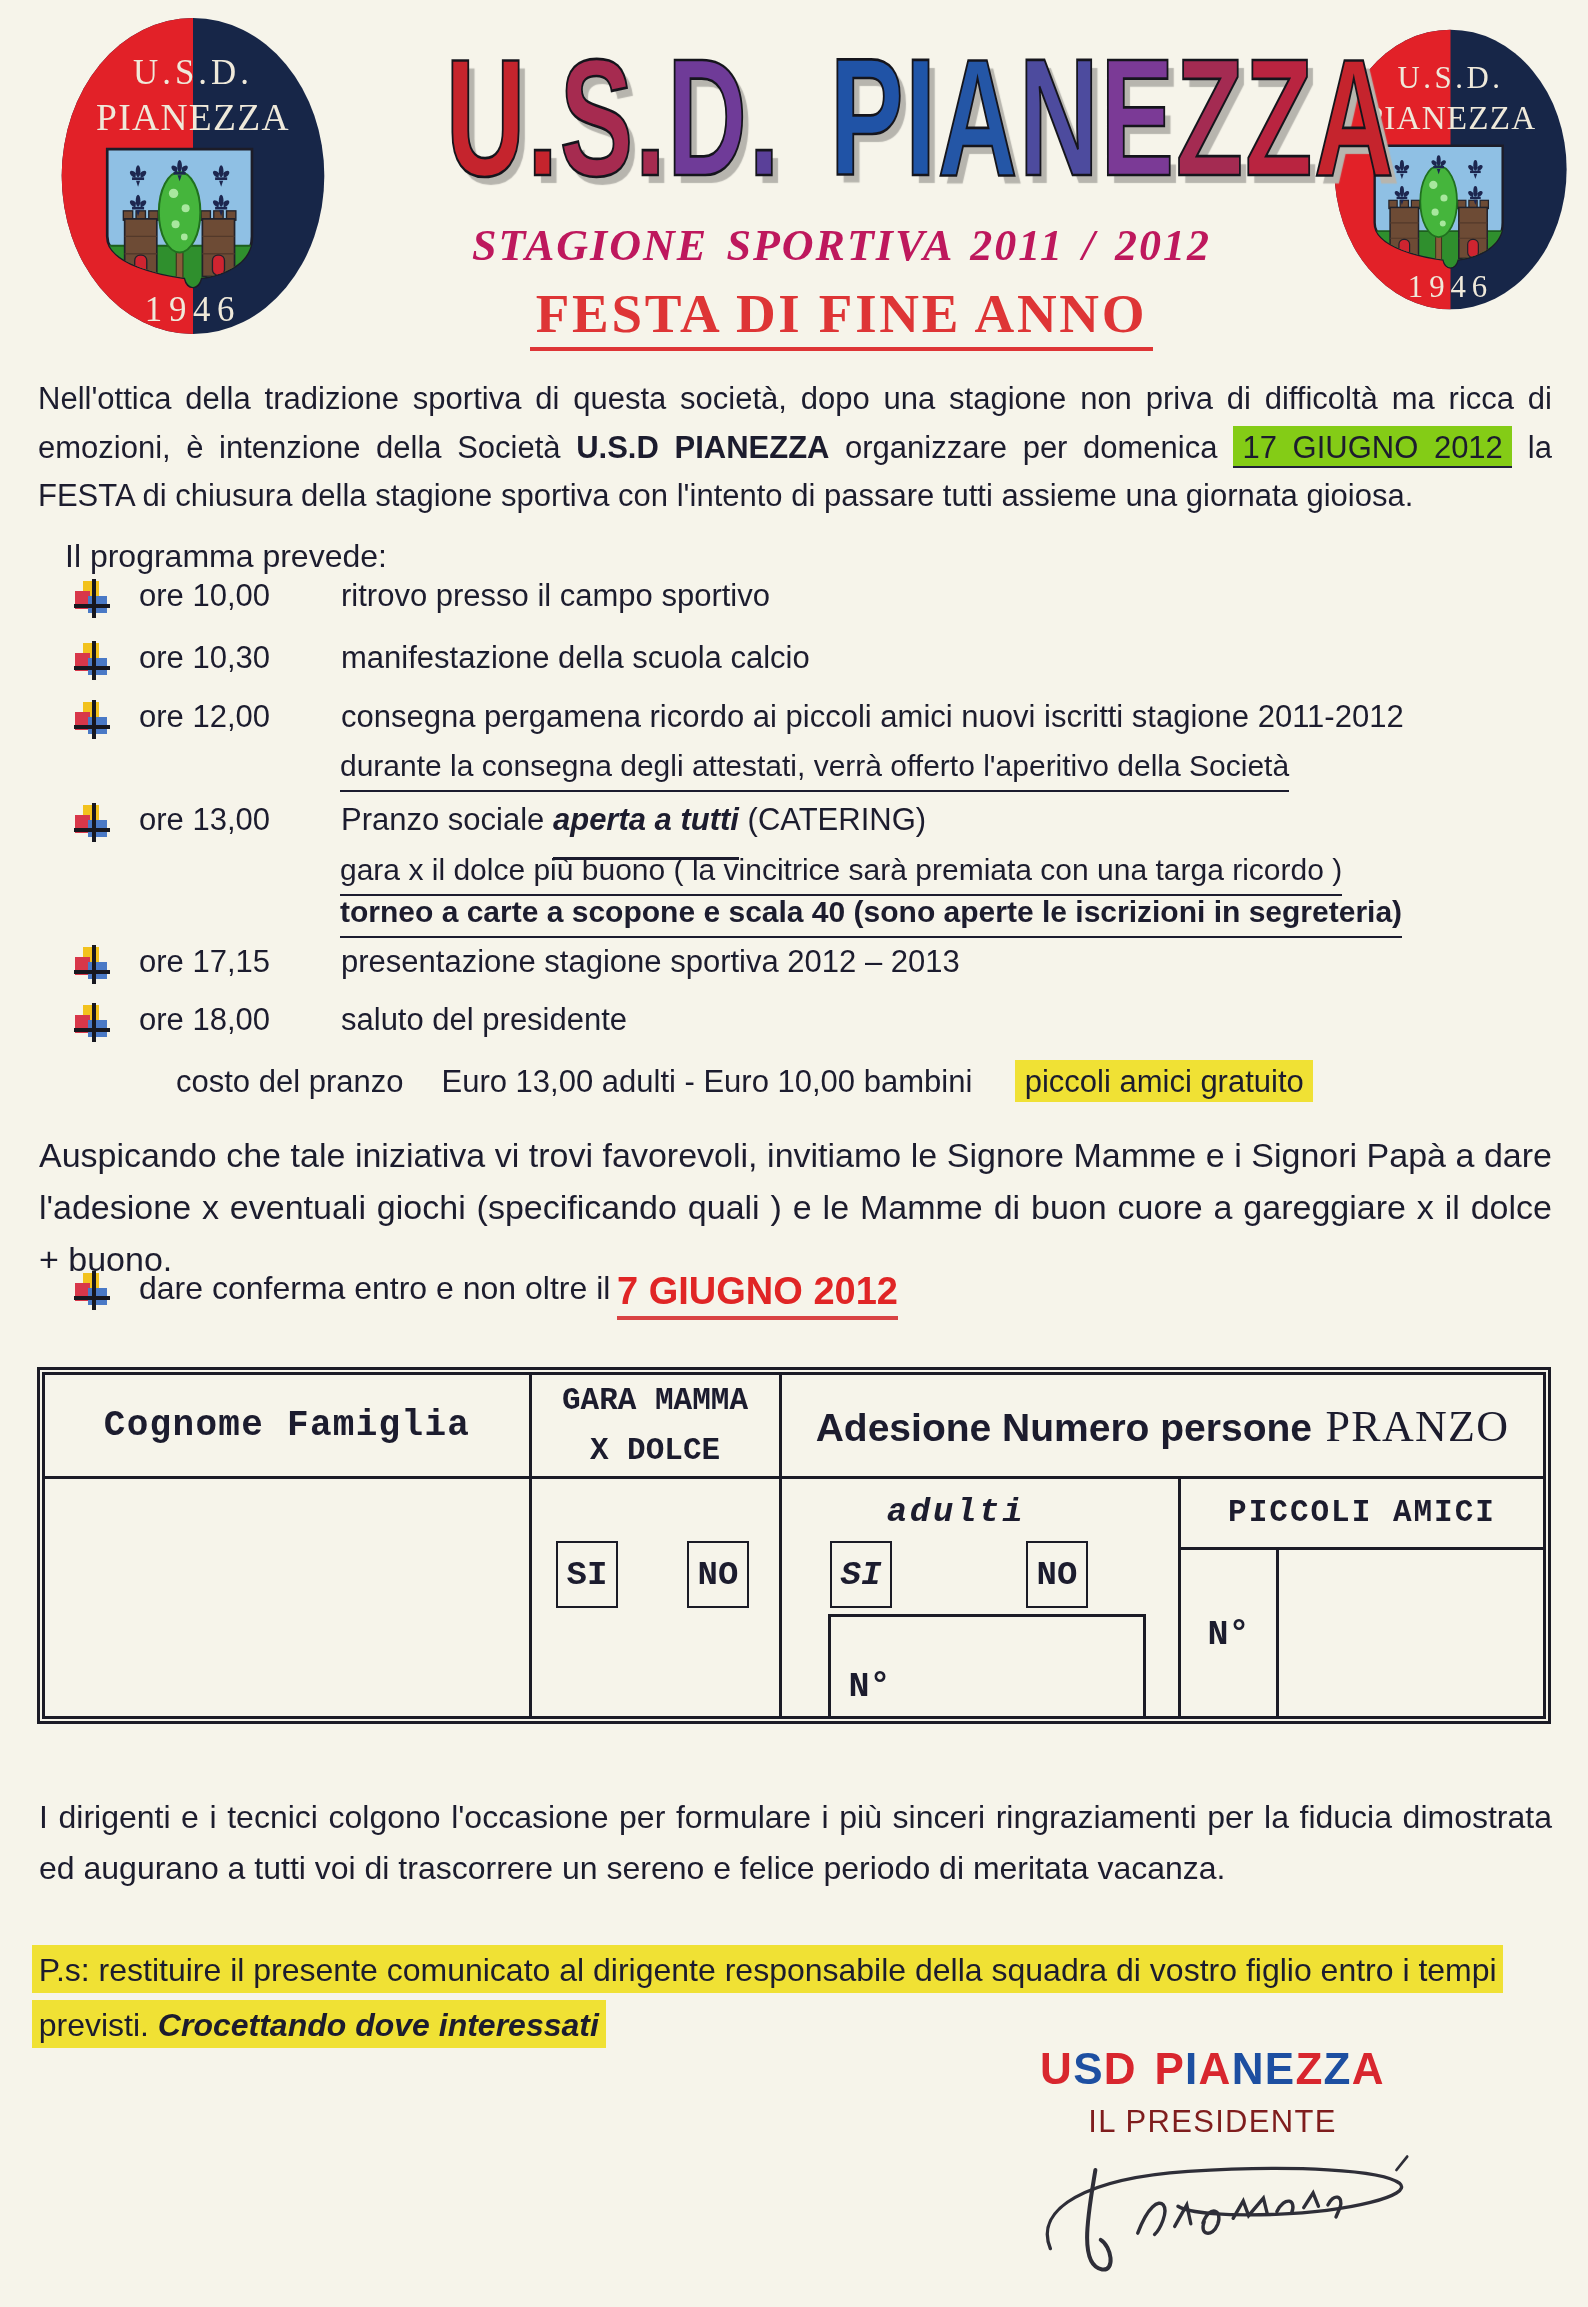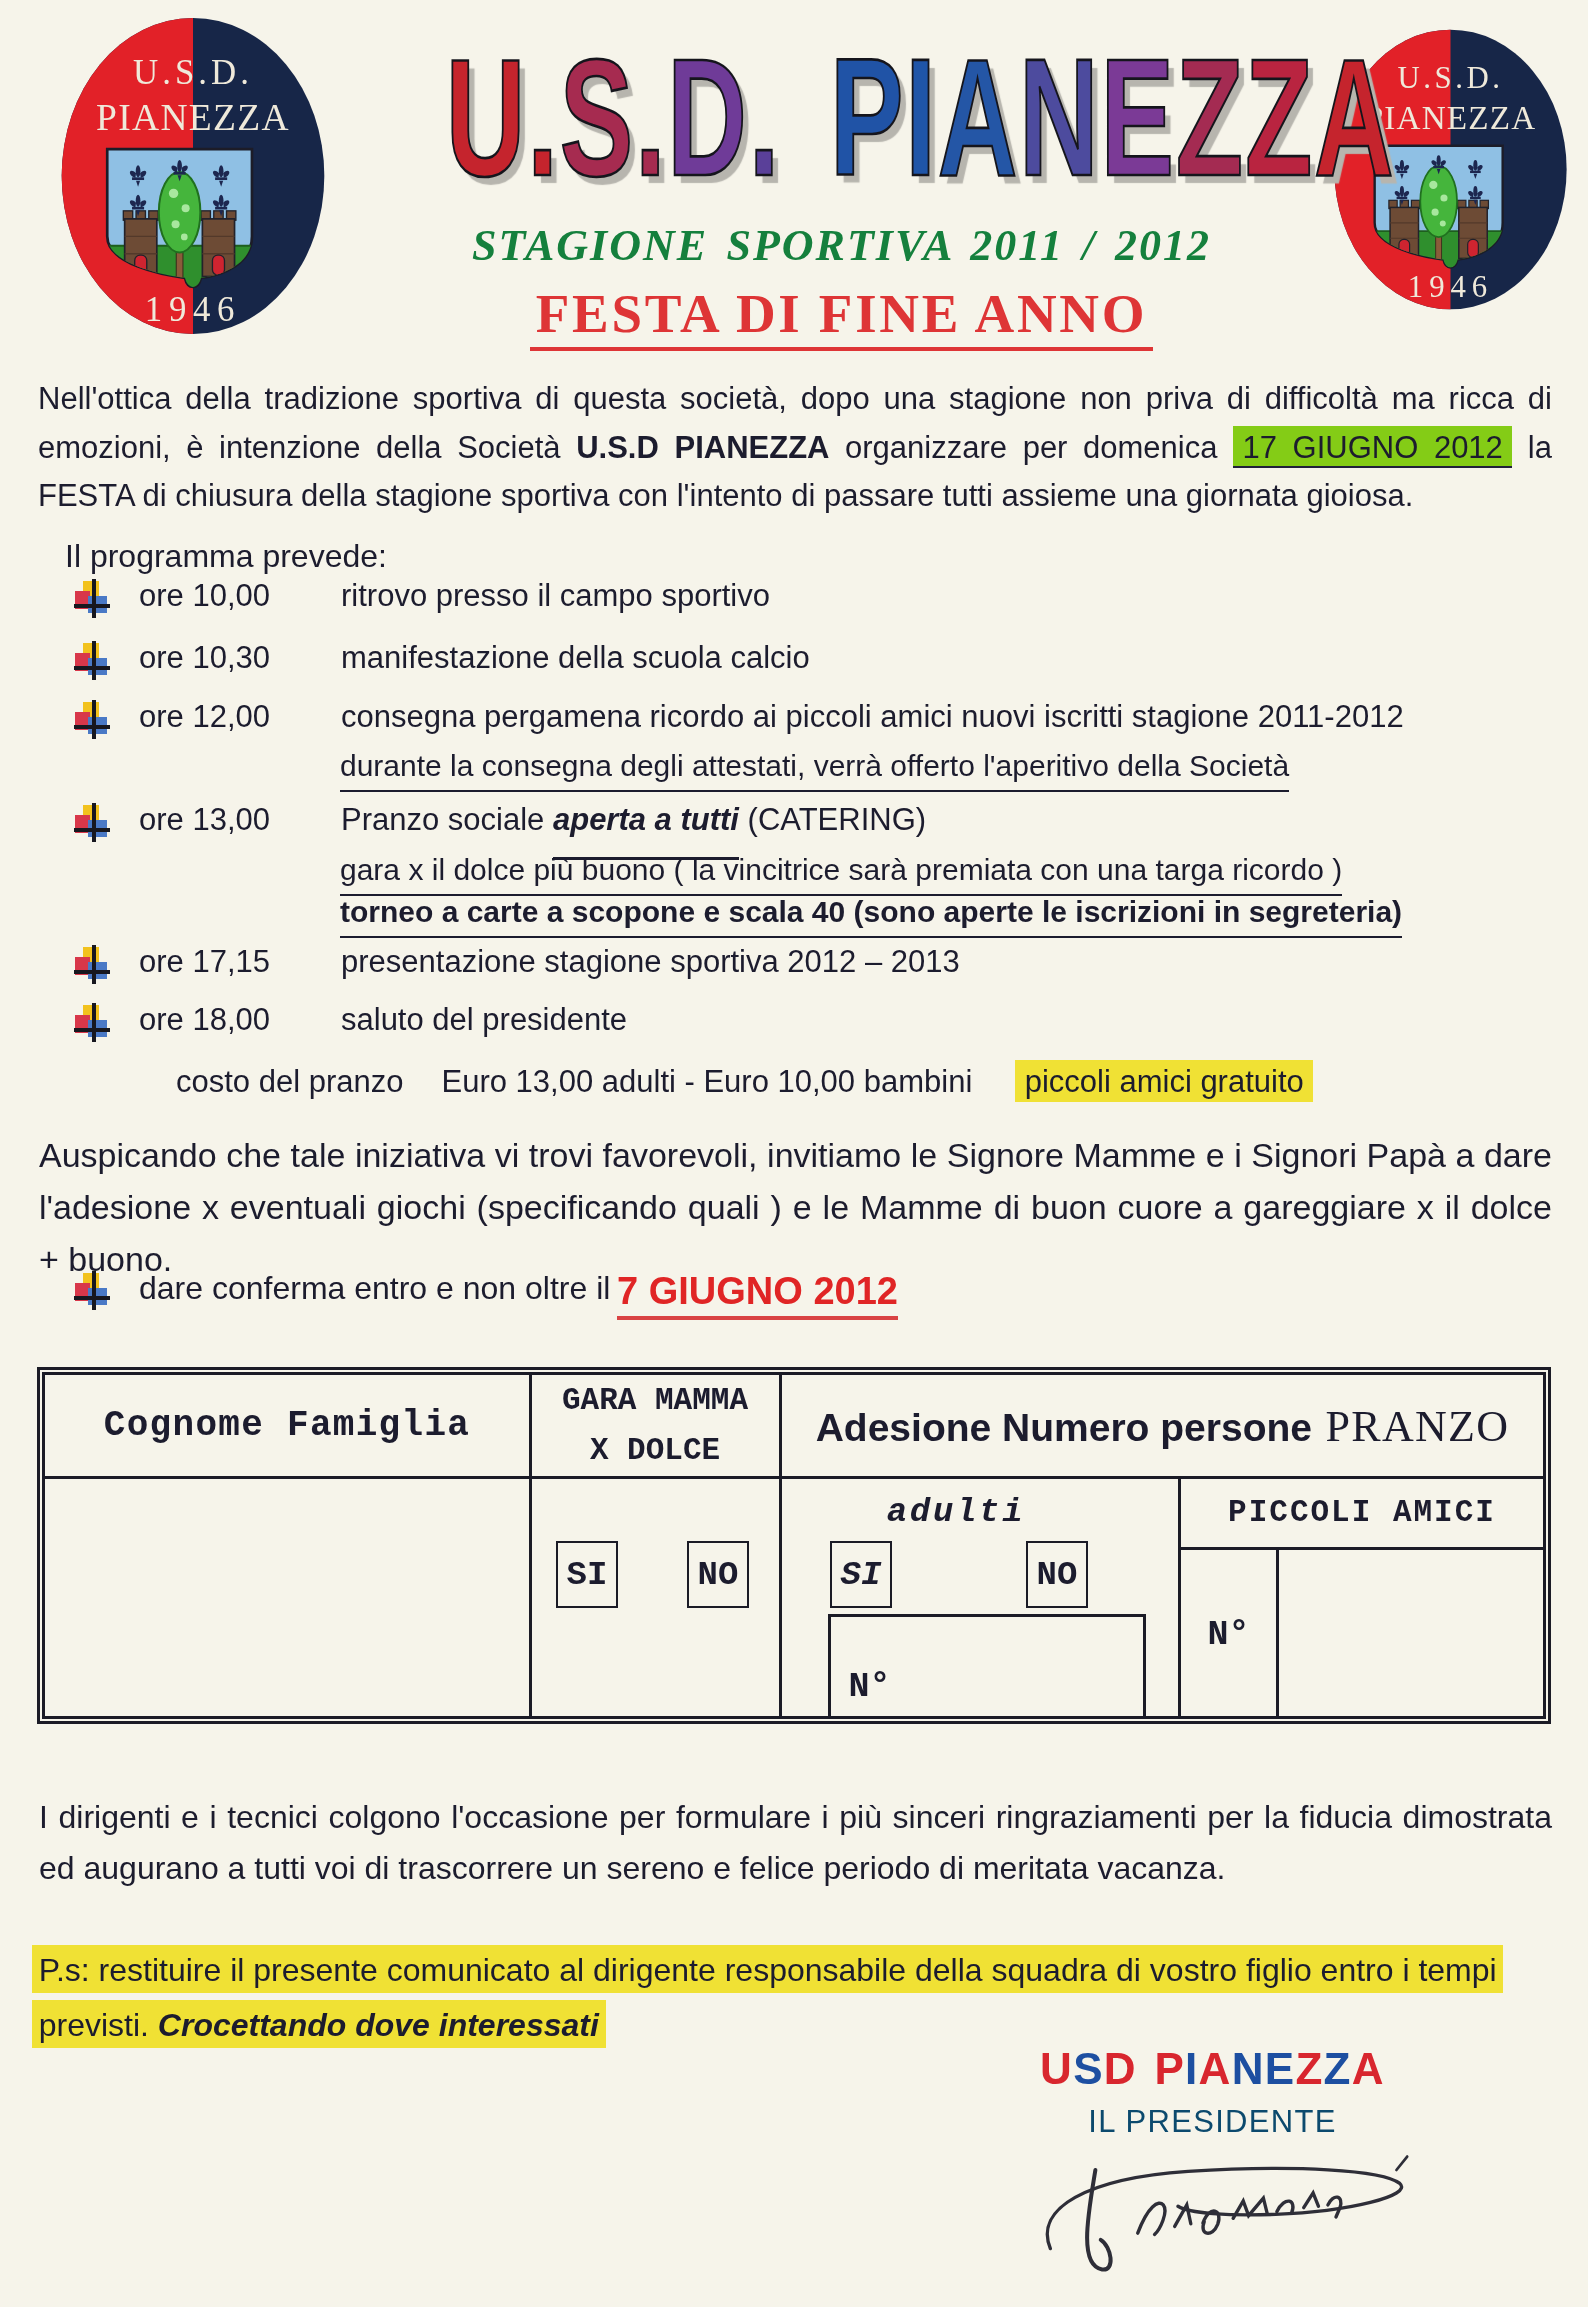--- a/index.html
+++ b/index.html
@@ -13,21 +13,21 @@
   .crest-right{left:1332px;top:12px;width:237px;height:315px;}
 
   
   .title-block{position:absolute;left:242px;top:32px;width:1199px;text-align:center;}
   .main-title{transform:scaleX(0.66);transform-origin:center;white-space:nowrap;
       font-weight:bold;font-size:167px;line-height:1.02;letter-spacing:2.7px;}
   .tl{display:inline-block;-webkit-text-stroke:2.7px #15151c;
       text-shadow:9.4px 8px 1.3px #b7b5ae;}
   .tgap{display:inline-block;width:74px;}
   .subtitle{margin-top:17.5px;font-family:"Liberation Serif",serif;font-style:italic;font-weight:bold;
-      font-size:44px;letter-spacing:2px;word-spacing:5.4px;color:#15803d;}
+      font-size:44px;letter-spacing:2px;word-spacing:5.4px;color:#be185d;}
   .banner{margin-top:10.8px;}
   .banner-text{display:inline-block;font-family:"Liberation Serif",serif;font-weight:bold;
       font-size:55px;letter-spacing:2.7px;color:#de3536;border-bottom:4.7px solid #de3536;padding:0 5.4px 2.7px;}
 
   
   .abs{position:absolute;}
   .hl{background:#f0e134;padding:4px 9.4px 2.7px;}
   .hl-date{background:#84cc16;padding:4px 9.4px 1.3px;border-bottom:2.7px solid #20203a;font-weight:normal;}
   .u{border-bottom:2.7px solid currentColor;padding-bottom:8px;}
   .em-u{font-weight:bold;font-style:italic;border-bottom:3.4px solid currentColor;padding-bottom:20px;}
@@ -76,21 +76,21 @@
   .nlabel{font-size:35px;font-weight:bold;}
 
   .thanks{left:39px;width:1513px;top:1792px;font-size:32px;line-height:1.6;text-align:justify;margin:0;}
 
   .ps{left:32px;width:1522px;top:1943px;font-size:32px;line-height:1.72;margin:0;}
   .ps .psmark{background:#f0e134;padding:6.7px 6.7px 5.4px;-webkit-box-decoration-break:clone;box-decoration-break:clone;}
   .ps .psem{font-weight:bold;font-style:italic;}
 
   .foot-club{left:997px;width:431px;top:2044px;text-align:center;font-size:44px;font-weight:bold;
      letter-spacing:1.3px;white-space:nowrap;}
-  .foot-role{left:997px;width:431px;top:2104px;text-align:center;font-size:31px;color:#0c4a6e;letter-spacing:1.3px;}
+  .foot-role{left:997px;width:431px;top:2104px;text-align:center;font-size:31px;color:#7f1d1d;letter-spacing:1.3px;}
   .signature{left:986px;top:2131px;width:458px;height:168px;}
 </style>
 </head>
 <body>
 
 <div class="page" data-name="scanned-flyer-page">
 
   <svg class="crest crest-left" viewBox="0 0 400 480" data-name="club-crest-icon">
     <defs>
       <clipPath id="halfL">

